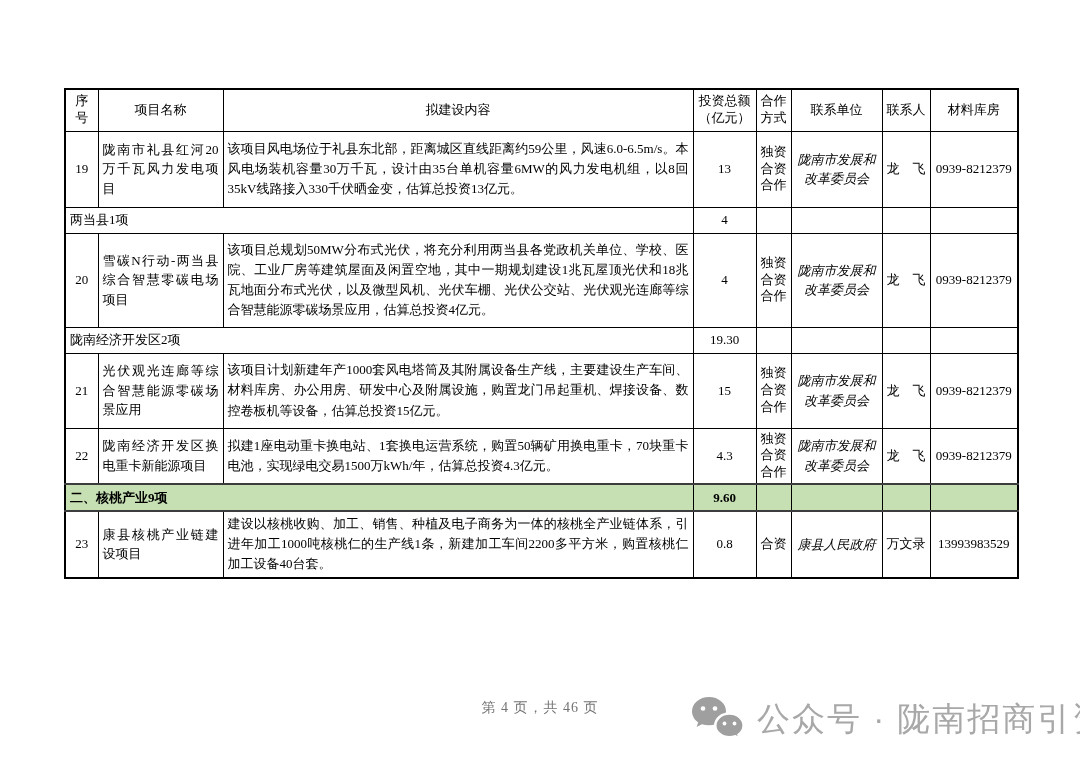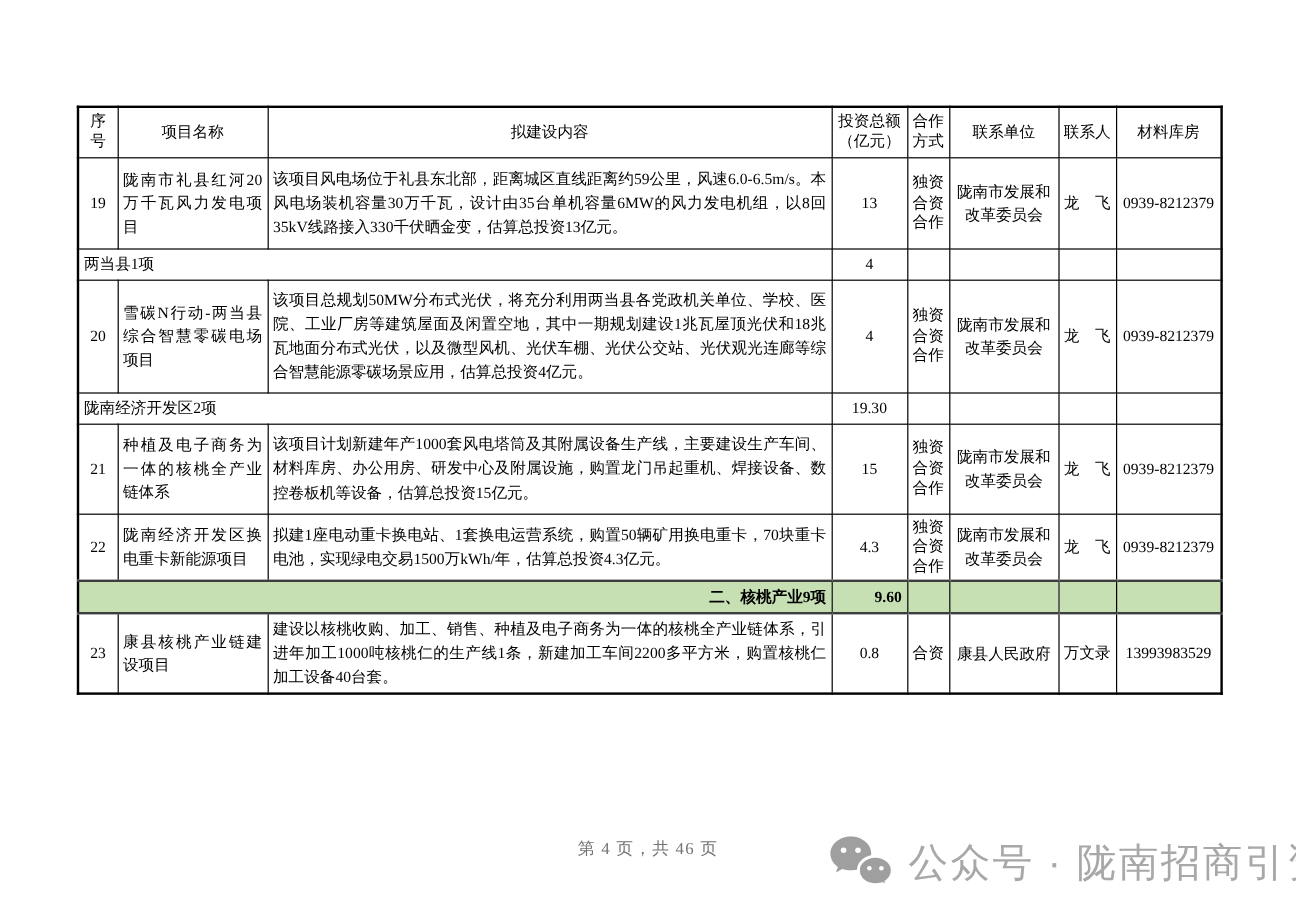--- a/index.html
+++ b/index.html
@@ -56,42 +56,41 @@
     text-align: justify;
     line-height: 1.55;
     padding: 3px 7px;
   }
   .c-coop {
     white-space: pre-line;
     line-height: 1.3;
     padding: 2px 1px;
     margin-left: 28px;
   }
-  .c-unit { line-height: 1.5; }
+  .c-unit { line-height: 1.5; font-style: italic; }
   .c-label {
     text-align: left;
     padding: 2px 3px;
     margin-left: 31px;
   }
   tr.r-19 { height: 76px; }
   tr.r-sub1 { height: 26px; }
   tr.r-20 { height: 94px; }
   tr.r-sub2 { height: 26px; }
   tr.r-21 { height: 75px; }
   tr.r-22 { height: 50px; }
   tr.r-sec { height: 27px; }
   tr.r-sub3 { height: 30px; }
   tr.r-23 { height: 66px; }
 
   tr.section-row td {
     background: #c6e0b4;
     font-weight: bold;
     border-top: 2px solid #3d3d3d;
     border-bottom: 2px solid #3d3d3d;
-    text-align: right;
   }
 
   
   .page-number {
     position: absolute;
     left: 0;
     right: 0;
     top: 699px;
     text-align: center;
     font-size: 14px;
@@ -182,21 +181,21 @@
         <td class="c-label" colspan="3">陇南经济开发区2项</td>
         <td class="c-invest">19.30</td>
         <td></td>
         <td></td>
         <td></td>
         <td></td>
       </tr>
 
       <tr class="r-21">
         <td class="c-num">21</td>
-        <td class="c-name">种植及电子商务为一体的核桃全产业链体系</td>
+        <td class="c-name">光伏观光连廊等综合智慧能源零碳场景应用</td>
         <td class="c-content">该项目计划新建年产1000套风电塔筒及其附属设备生产线，主要建设生产车间、材料库房、办公用房、研发中心及附属设施，购置龙门吊起重机、焊接设备、数控卷板机等设备，估算总投资15亿元。</td>
         <td class="c-invest">15</td>
         <td class="c-coop">独资
 合资
 合作</td>
         <td class="c-unit">陇南市发展和改革委员会</td>
         <td class="c-person">龙　飞</td>
         <td class="c-phone">0939-8212379</td>
       </tr>
 

